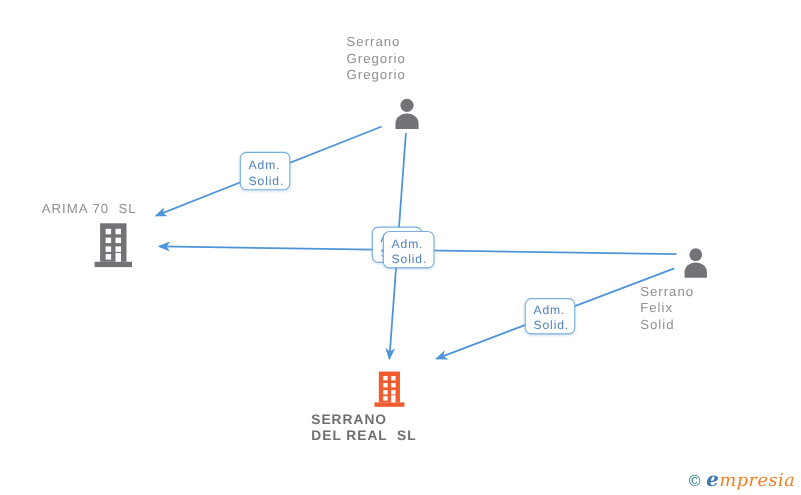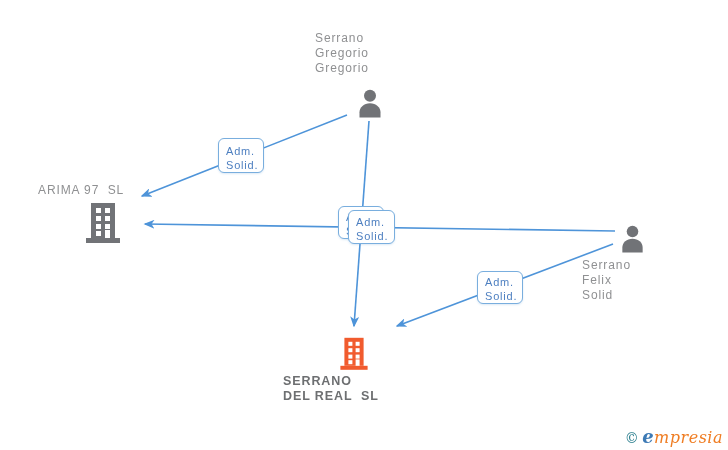--- a/index.html
+++ b/index.html
@@ -50,21 +50,21 @@
   </svg>
 
   <div class="node-label" style="left:315px;top:31px;width:110px;"><span>Serrano</span><br><span>Gregorio</span><br><span>Gregorio</span></div>
   <div class="node-icon" style="left:355px;top:88px;">
     <svg width="30" height="30" viewBox="0 0 24 24">
       <circle cx="12" cy="6.2" r="4.8" fill="#717377"></circle>
       <path d="M12 12.2 C7.2 12.2 3.6 15.4 3.6 19.4 L3.6 23.5 L20.4 23.5 L20.4 19.4 C20.4 15.4 16.8 12.2 12 12.2 Z" fill="#717377"></path>
     </svg>
   </div>
 
-  <div class="node-label" style="left:38px;top:183px;width:122px;">ARIMA 97  SL</div>
+  <div class="node-label" style="left:38px;top:183px;width:122px;">ARIMA 70  SL</div>
   <div class="node-icon" style="left:83px;top:201px;">
     <svg width="40" height="42" viewBox="0 0 40 42">
       <rect x="3" y="37" width="34" height="5" fill="#717377"></rect>
       <rect x="8" y="2" width="24" height="35" fill="#717377"></rect>
       <rect x="13" y="7" width="5" height="5" fill="#ffffff"></rect>
       <rect x="22" y="7" width="5" height="5" fill="#ffffff"></rect>
       <rect x="13" y="15" width="5" height="5" fill="#ffffff"></rect>
       <rect x="22" y="15" width="5" height="5" fill="#ffffff"></rect>
       <rect x="13" y="23" width="5" height="5" fill="#ffffff"></rect>
       <rect x="22" y="23" width="5" height="5" fill="#ffffff"></rect>

